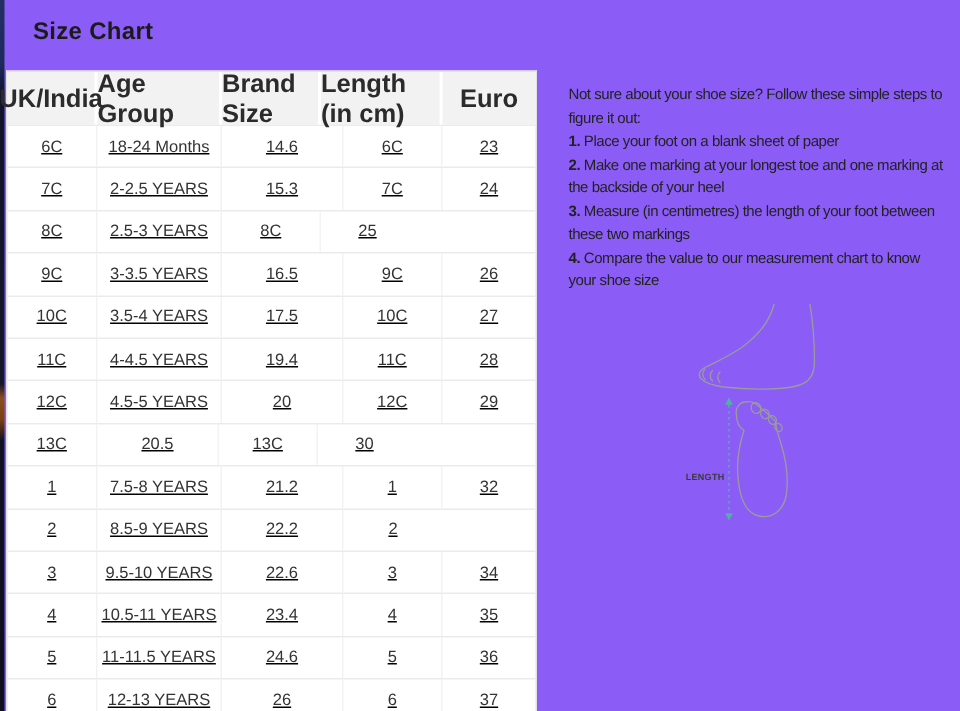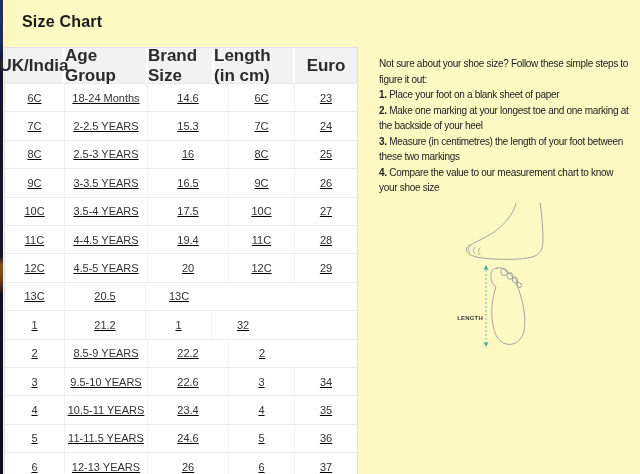--- a/index.html
+++ b/index.html
@@ -1,16 +1,16 @@
 <!DOCTYPE html>
 <html style="--teal: #4fb2a4; --outline: #9b9b9b;"><head>
 <meta charset="utf-8">
 <style>
   html,body{margin:0;padding:0;background:#fff;}
-  .page{position:relative;width:640px;height:474px;background:#fef9c3;overflow:hidden;
+  .page{position:relative;width:640px;height:474px;background:#8b5cf6;overflow:hidden;
         font-family:"Liberation Sans",sans-serif;}
   .edge-strip{position:absolute;left:0;top:0;width:3px;height:474px;
         background:linear-gradient(180deg,#223066 0%,#1c2a5e 9%,#10132a 13%,#14162a 40%,
                    #14162a 54%,#8a4f1d 56%,#7a4013 59%,#101224 62%,#0d0f1e 100%);}
   .dialog-title{position:absolute;left:22px;top:13px;font-size:16px;font-weight:700;
         color:#1b1b1b;letter-spacing:.2px;}
   
   .size-table{position:absolute;left:4px;top:47px;width:354px;box-sizing:border-box;
         border:1px solid #e2e2e2;border-bottom:none;background:#fff;}
   .thead{display:flex;height:35px;background:#f2f2f2;}
@@ -62,21 +62,20 @@
         <div class="trow">
           <div class="tcell c0">7C</div>
           <div class="tcell c1">2-2.5 YEARS</div>
           <div class="tcell c2">15.3</div>
           <div class="tcell c3">7C</div>
           <div class="tcell c4">24</div>
         </div>
         <div class="trow">
           <div class="tcell c0">8C</div>
           <div class="tcell c1">2.5-3 YEARS</div>
-          <div class="tcell c2">16</div>
           <div class="tcell c3">8C</div>
           <div class="tcell c4">25</div>
         </div>
         <div class="trow">
           <div class="tcell c0">9C</div>
           <div class="tcell c1">3-3.5 YEARS</div>
           <div class="tcell c2">16.5</div>
           <div class="tcell c3">9C</div>
           <div class="tcell c4">26</div>
         </div>
@@ -98,23 +97,25 @@
           <div class="tcell c0">12C</div>
           <div class="tcell c1">4.5-5 YEARS</div>
           <div class="tcell c2">20</div>
           <div class="tcell c3">12C</div>
           <div class="tcell c4">29</div>
         </div>
         <div class="trow">
           <div class="tcell c0">13C</div>
           <div class="tcell c2">20.5</div>
           <div class="tcell c3">13C</div>
+          <div class="tcell c4">30</div>
         </div>
         <div class="trow">
           <div class="tcell c0">1</div>
+          <div class="tcell c1">7.5-8 YEARS</div>
           <div class="tcell c2">21.2</div>
           <div class="tcell c3">1</div>
           <div class="tcell c4">32</div>
         </div>
         <div class="trow">
           <div class="tcell c0">2</div>
           <div class="tcell c1">8.5-9 YEARS</div>
           <div class="tcell c2">22.2</div>
           <div class="tcell c3">2</div>
         </div>

